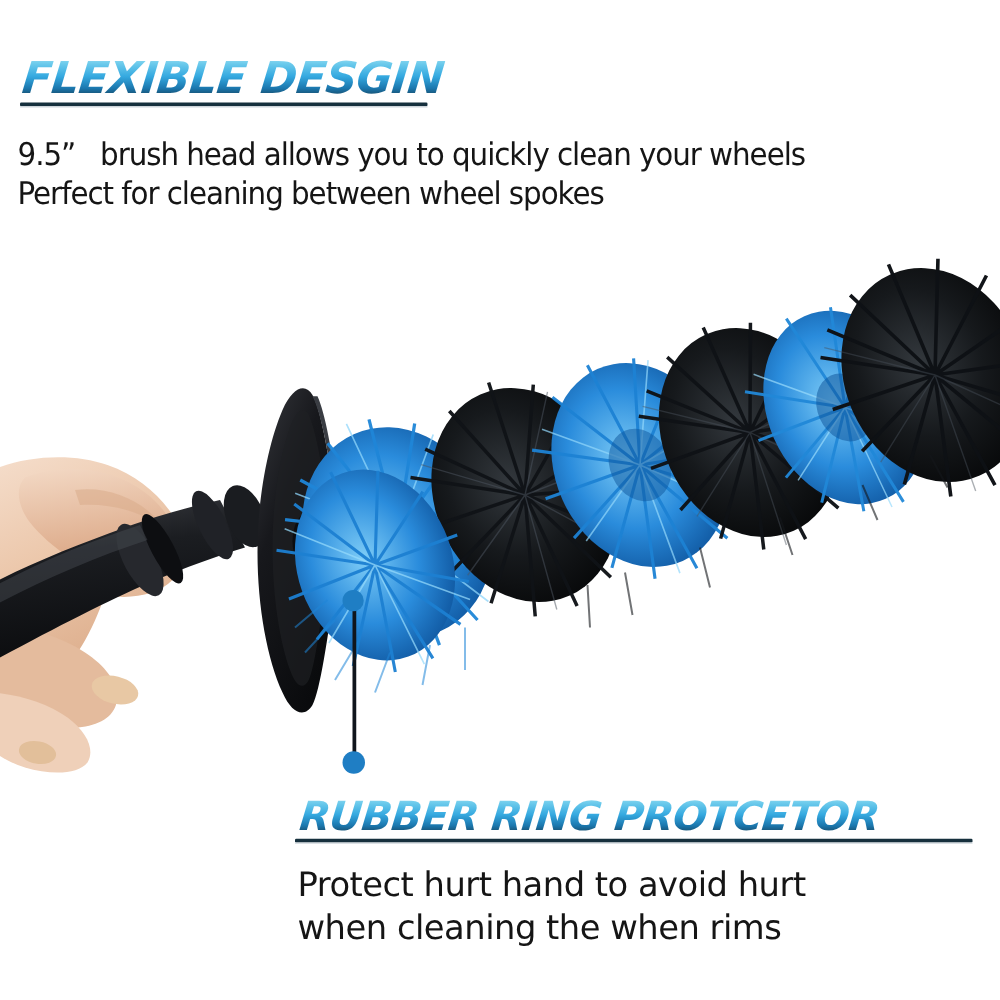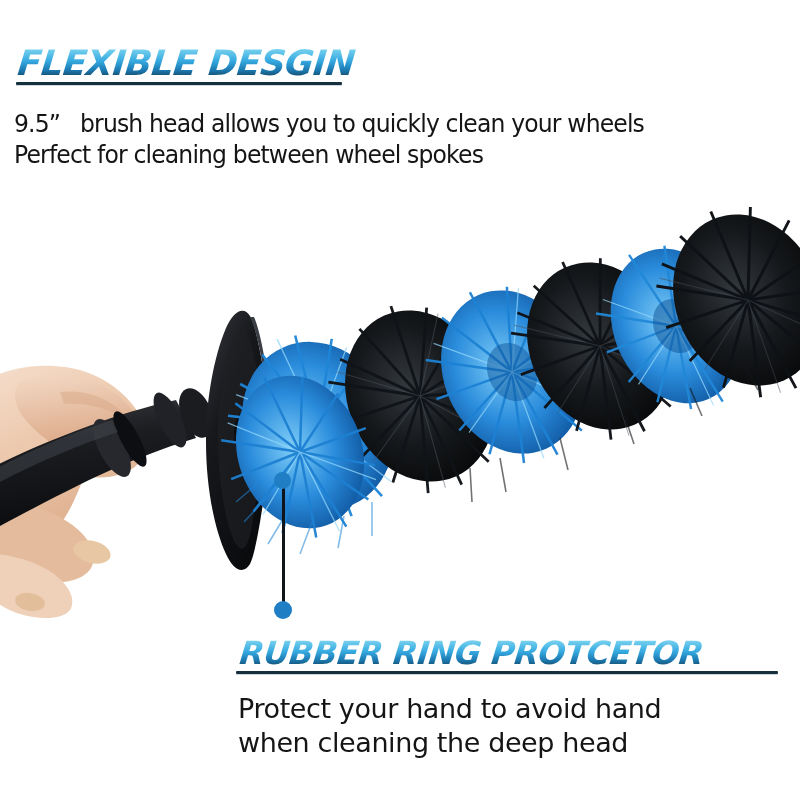--- a/index.html
+++ b/index.html
@@ -300,16 +300,16 @@
   </svg>
   </div>
 
   <div class="callout-line"></div>
   <div class="callout-dot" id="dot-top"></div>
   <div class="callout-dot" id="dot-bottom"></div>
 
   <div class="heading" id="h2">RUBBER RING PROTCETOR</div>
   <div class="heading-underline" id="h2u"></div>
 
-  <div class="body-text" id="t2"><span>Protect your hand to avoid hand</span>
-<span>when cleaning the deep head</span></div>
+  <div class="body-text" id="t2"><span>Protect hurt hand to avoid hurt</span>
+<span>when cleaning the when rims</span></div>
 
 </div>
 
 </body></html>

